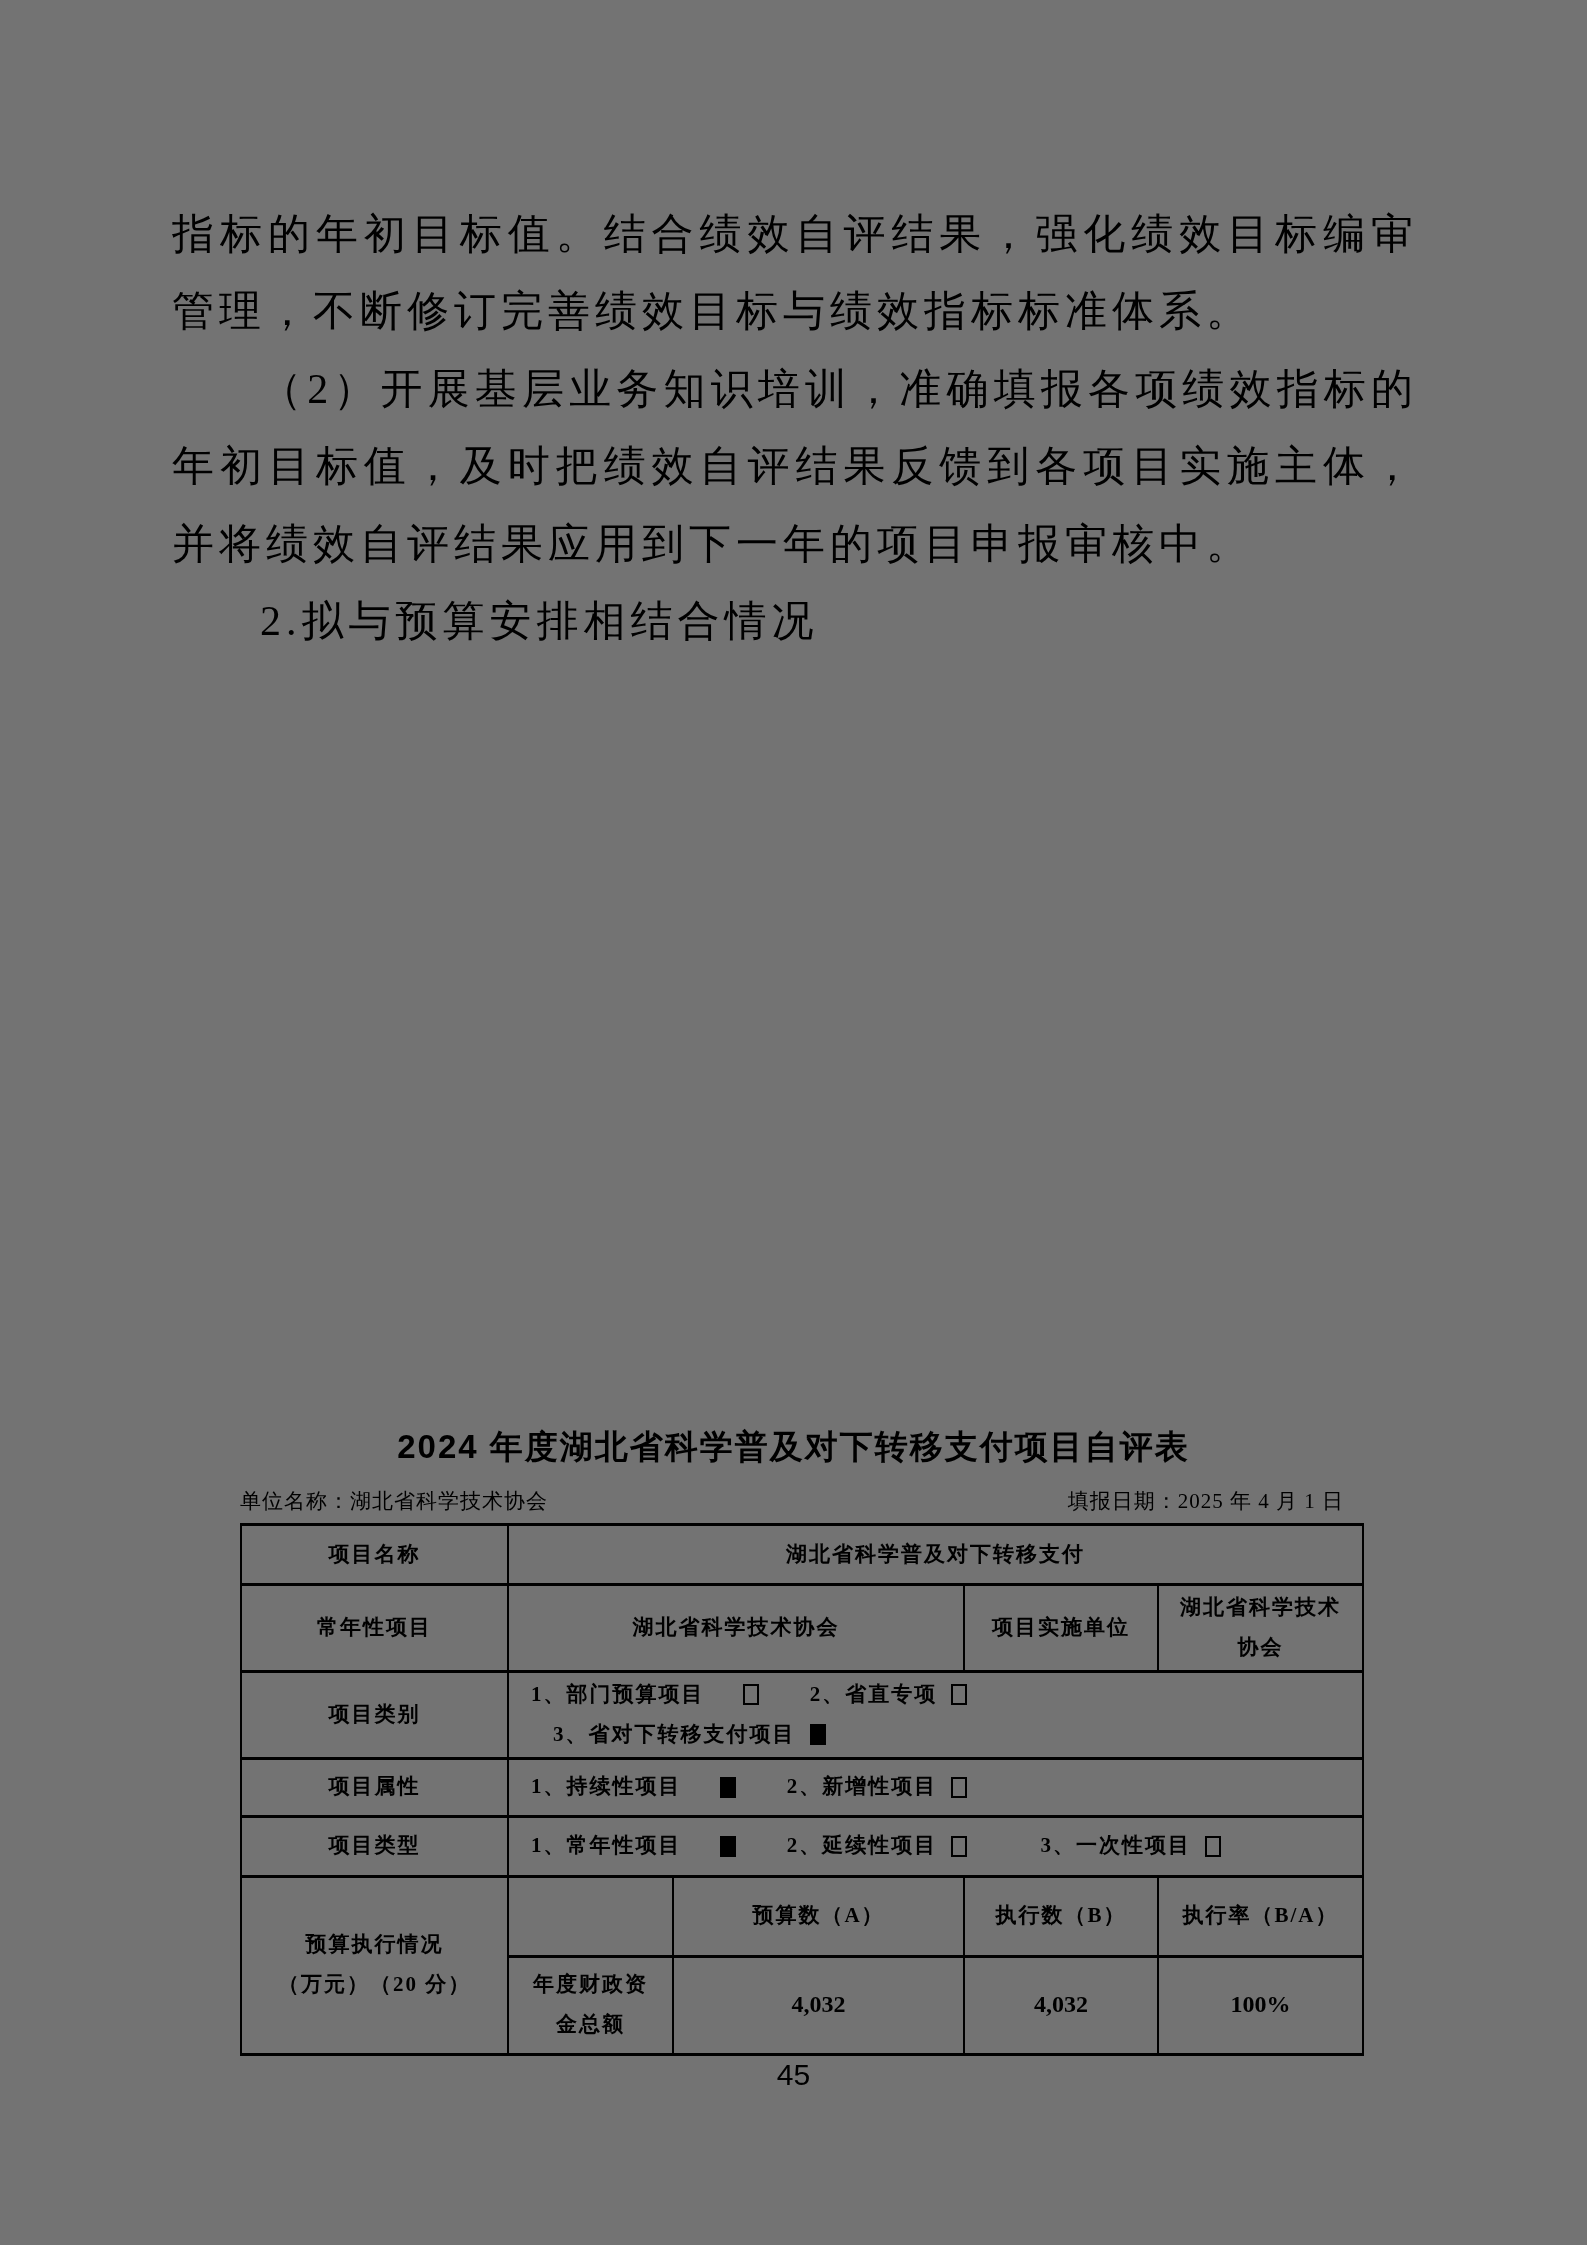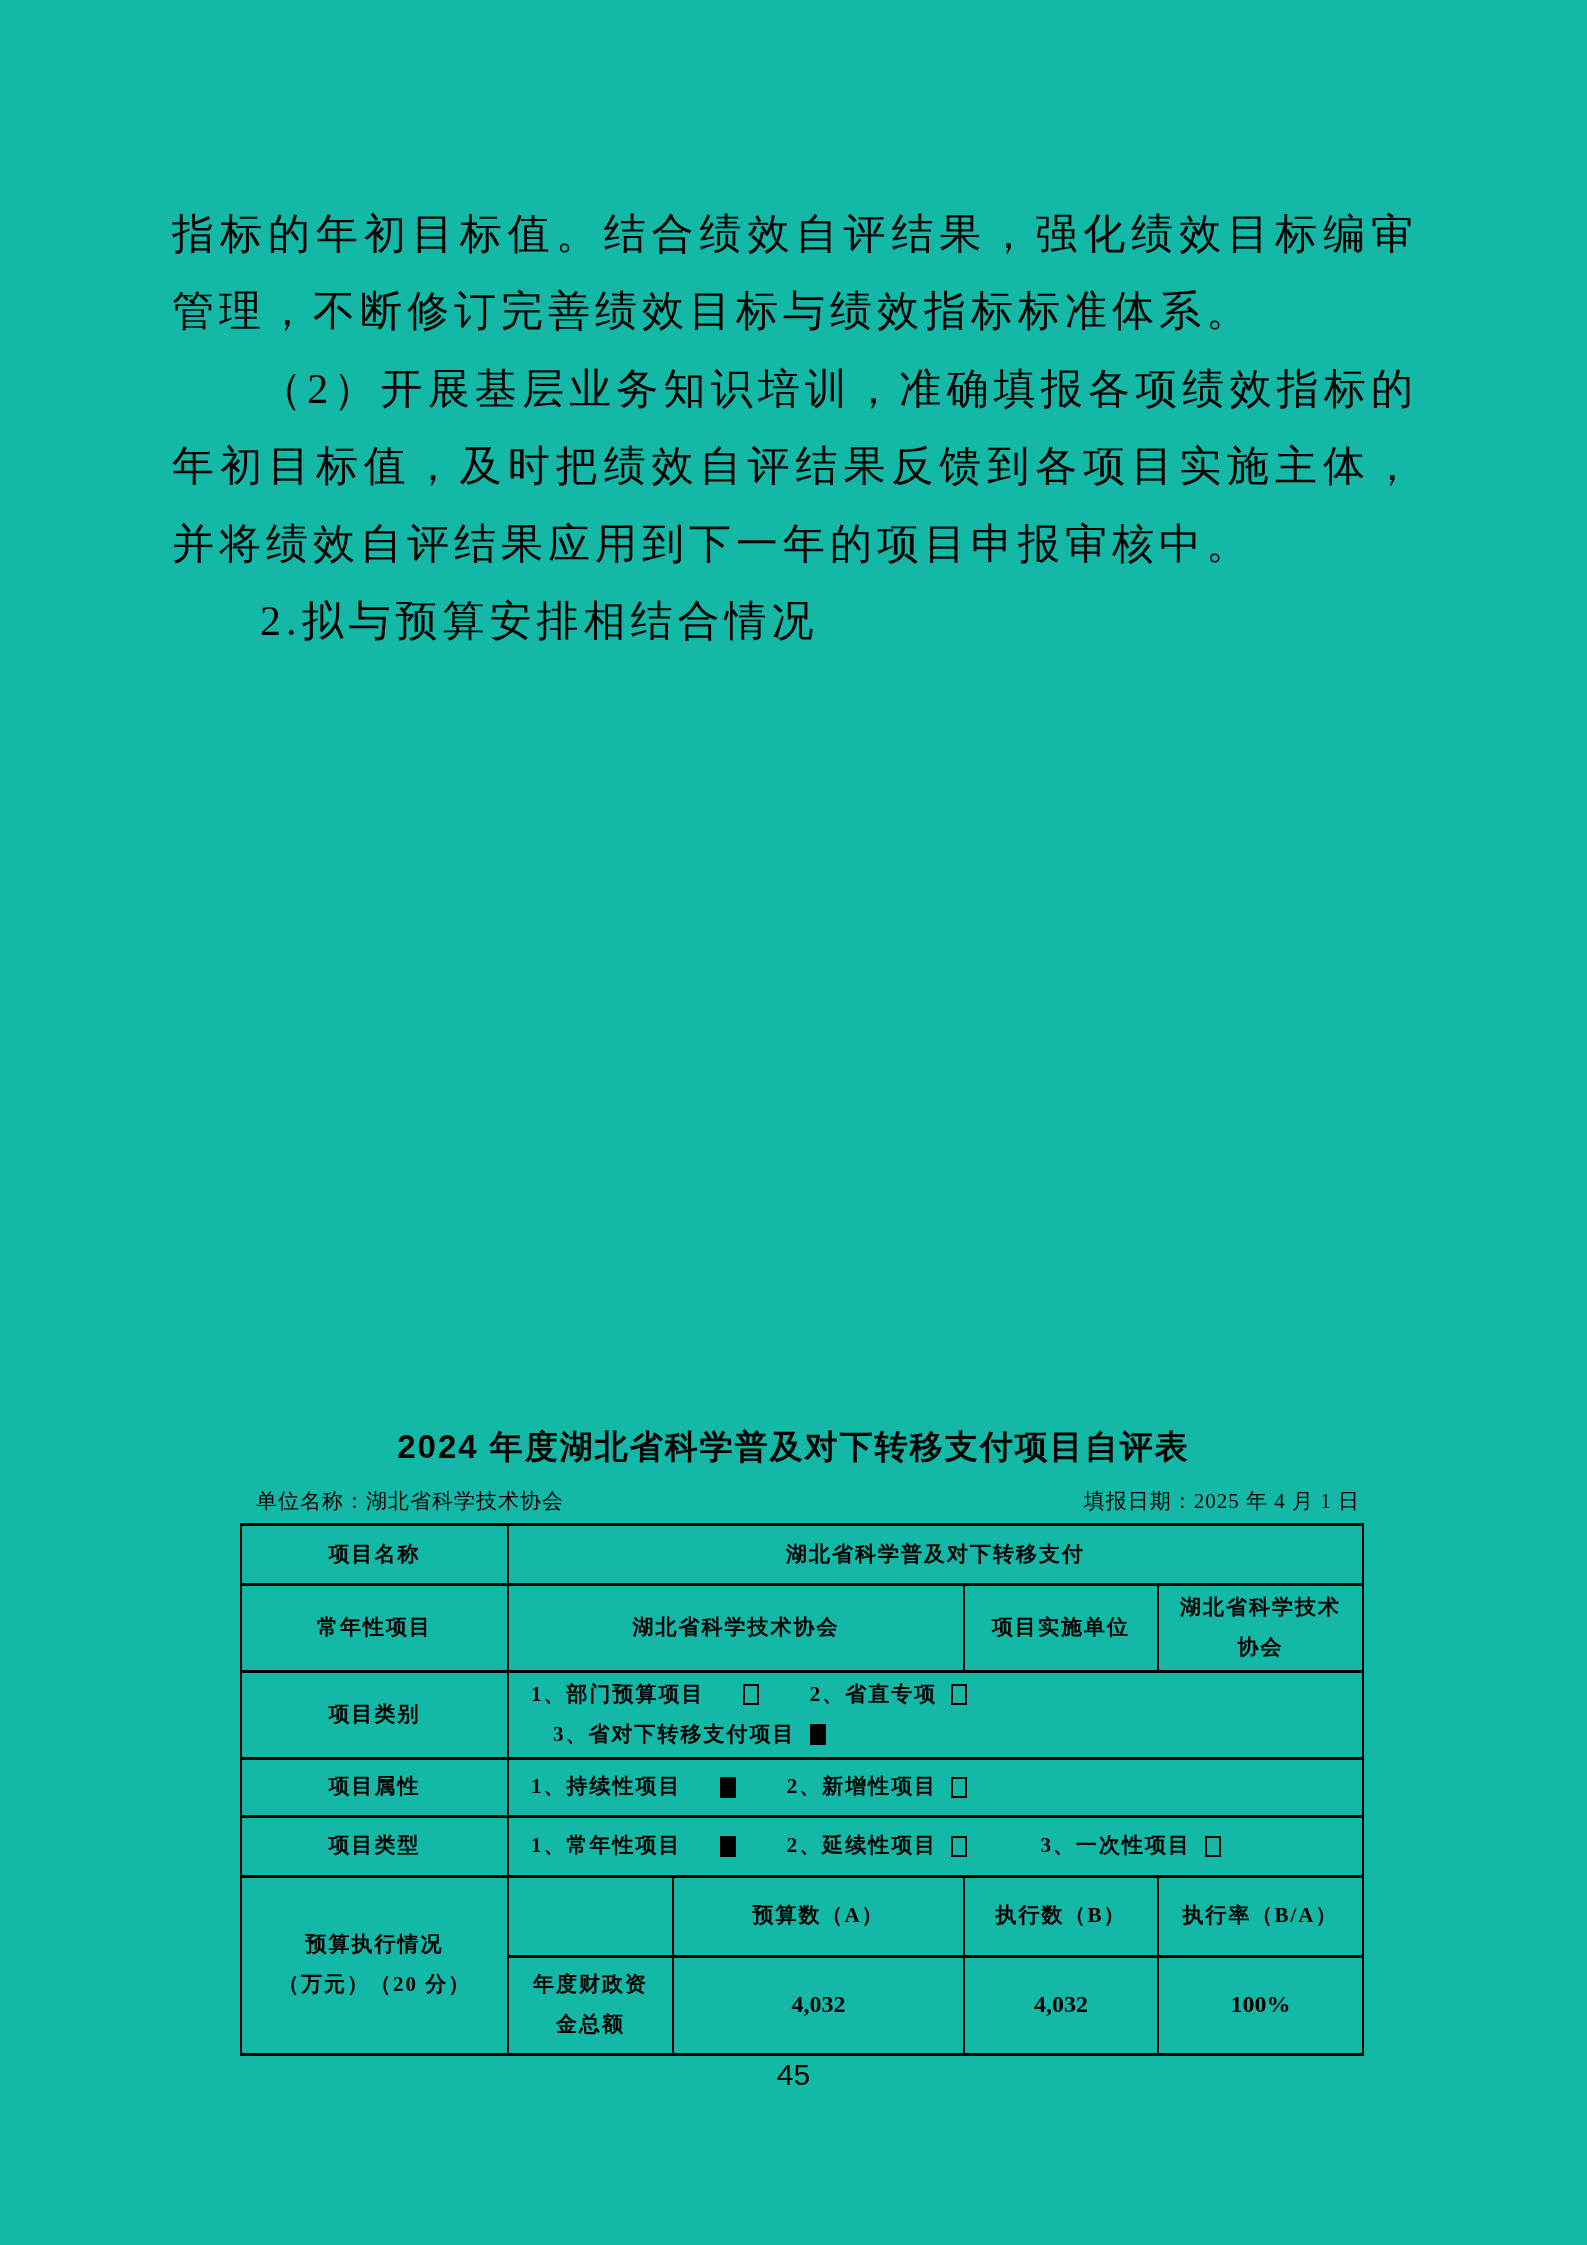--- a/index.html
+++ b/index.html
@@ -2,42 +2,42 @@
 <html lang="zh"><head>
 <meta charset="utf-8">
 <style>
   html,body { margin:0; padding:0; }
   body {
     width:1587px; height:2245px;
     background:#ffffff; color:#000;
     font-family:"Liberation Serif","DejaVu Serif",serif;
     position:relative; overflow:hidden;
   }
-  .page { position:relative; width:1587px; height:2245px; background:#14b8a6; }
+  .page { position:relative; width:1587px; height:2245px; background:#737373; }
 
   
   .body-text {
     position:absolute; left:172px; top:196px; width:1246px;
     font-size:42px; line-height:77.4px;
     text-align:justify; letter-spacing:5px;
   }
   .para { margin:0; }
   .para.indent { text-indent:88px; }
 
   
   .table-title {
     position:absolute; top:1425px; left:0; width:100%;
     margin:0; text-align:center;
     font-family:"Liberation Sans","DejaVu Sans",sans-serif;
     font-size:33px; font-weight:bold; letter-spacing:2px;
   }
 
   
   .meta-row {
-    position:absolute; top:1487px; left:256px; width:1104px;
+    position:absolute; top:1487px; left:240px; width:1104px;
     display:flex; justify-content:space-between;
     font-size:21px; letter-spacing:1px;
   }
 
   
   table.self-eval {
     position:absolute; top:1523px; left:240px; width:1122px;
     border-collapse:collapse; table-layout:fixed;
     font-size:21px;
   }

